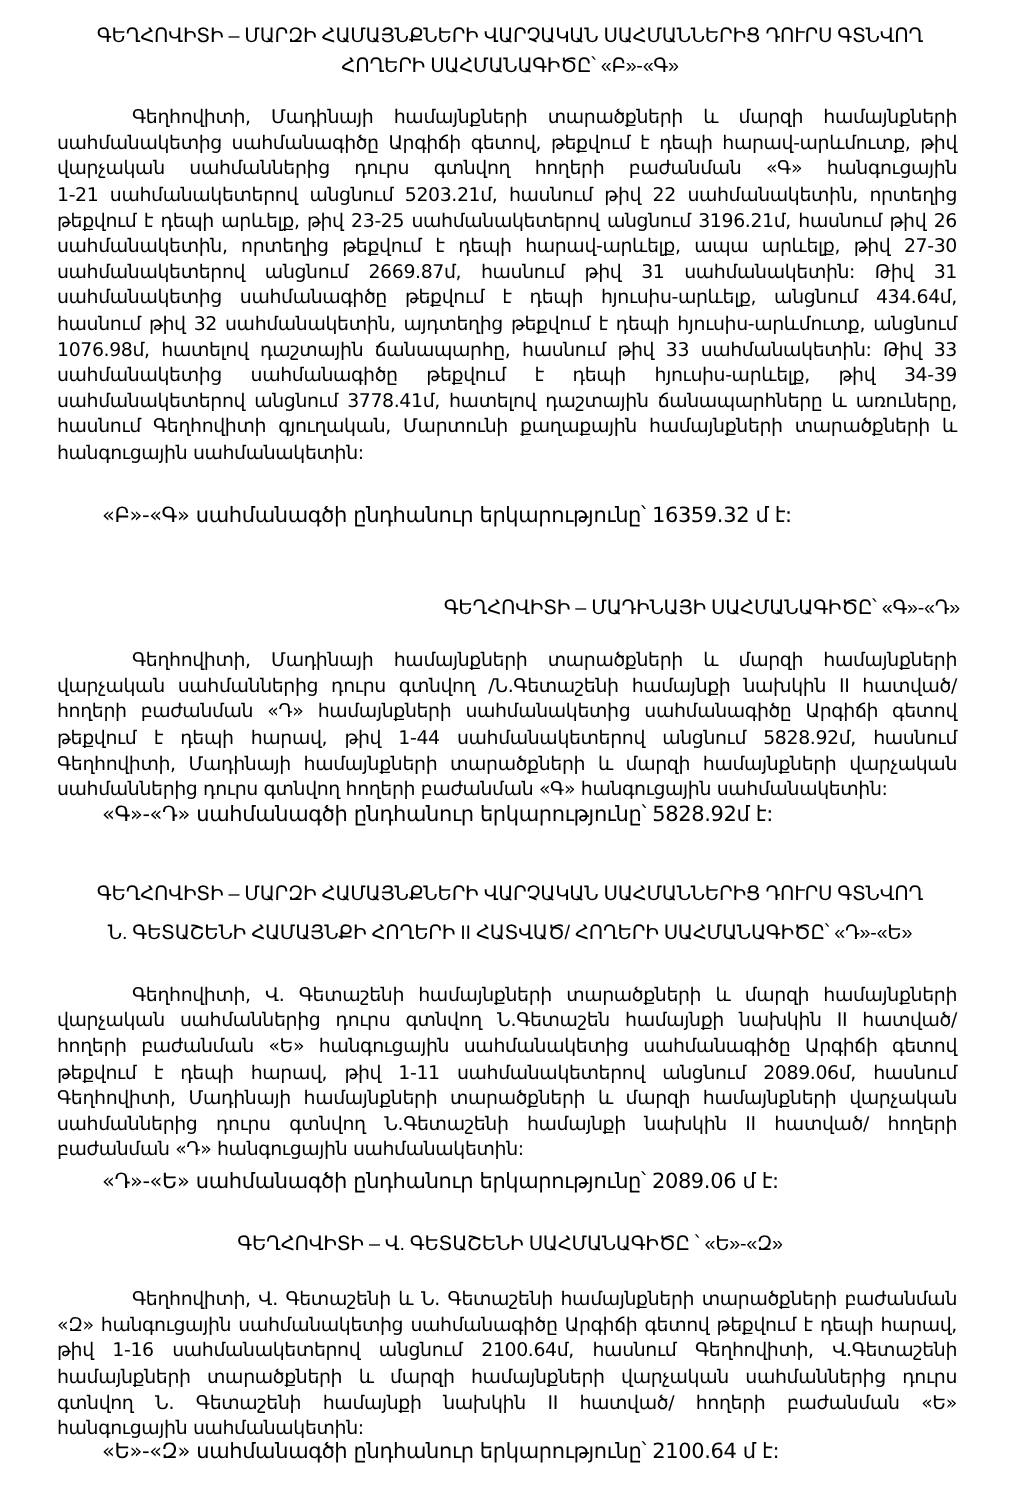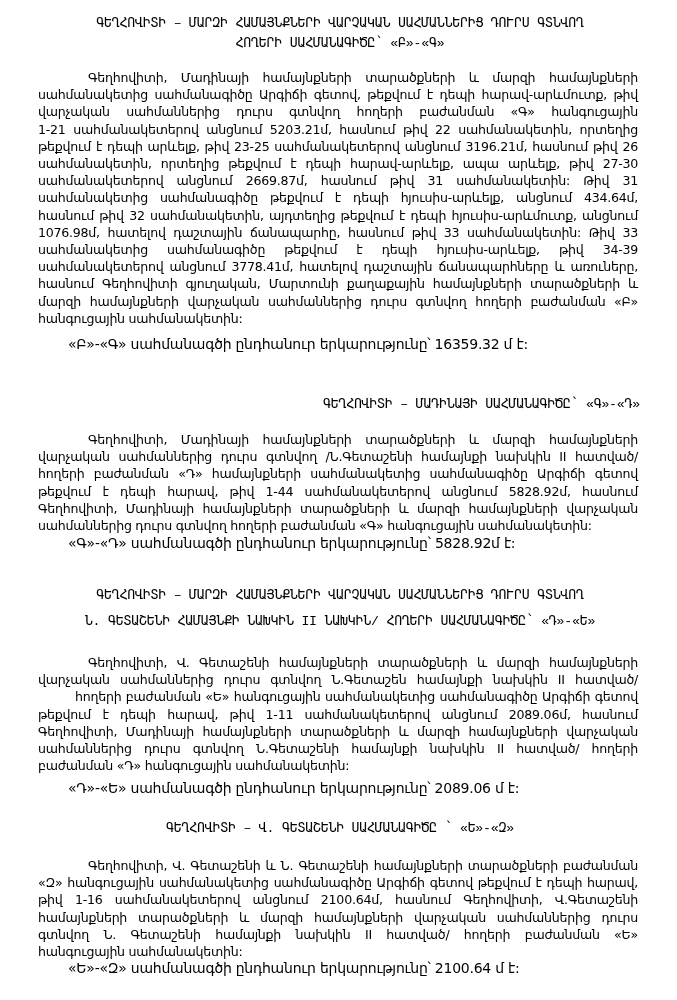--- a/index.html
+++ b/index.html
@@ -4,21 +4,21 @@
 <style>
   html, body { margin: 0; padding: 0; background: #ffffff; }
   body {
     width: 677px; height: 1000px; overflow: hidden; position: relative;
     font-family: "DejaVu Sans", "Liberation Sans", sans-serif;
     color: #000;
   }
   .page { position: absolute; left: 0; top: 0; width: 677px; height: 1000px; }
   .heading {
     position: absolute; left: 40px; width: 600px; text-align: center;
-    font-family: Liberation Mono, monospace;
+    font-family: Liberation Sans, sans-serif;
     font-size: 13.2px; line-height: 20px; letter-spacing: -0.2px;
     font-stretch: condensed;
   }
   .para {
     position: absolute; left: 38px; width: 600px;
     font-size: 12.6px; line-height: 17.2px; text-align: justify;
     letter-spacing: -0.25px;
   }
   .para .line { display: block; white-space: nowrap; text-align: justify; text-align-last: justify; }
   .para .line.last { text-align-last: left; }
@@ -44,46 +44,45 @@
     <span class="line" style="display: block;">1-21 սահմանակետերով անցնում 5203.21մ, հասնում թիվ 22 սահմանակետին, որտեղից</span>
     <span class="line" style="display: block;">թեքվում է դեպի արևելք, թիվ 23-25 սահմանակետերով անցնում 3196.21մ, հասնում թիվ 26</span>
     <span class="line" style="display: block;">սահմանակետին, որտեղից թեքվում է դեպի հարավ-արևելք, ապա արևելք, թիվ 27-30</span>
     <span class="line" style="display: block;">սահմանակետերով անցնում 2669.87մ, հասնում թիվ 31 սահմանակետին: Թիվ 31</span>
     <span class="line" style="display: block;">սահմանակետից սահմանագիծը թեքվում է դեպի հյուսիս-արևելք, անցնում 434.64մ,</span>
     <span class="line" style="display: block;">հասնում թիվ 32 սահմանակետին, այդտեղից թեքվում է դեպի հյուսիս-արևմուտք, անցնում</span>
     <span class="line" style="display: block;">1076.98մ, հատելով դաշտային ճանապարհը, հասնում թիվ 33 սահմանակետին: Թիվ 33</span>
     <span class="line" style="display: block;">սահմանակետից սահմանագիծը թեքվում է դեպի հյուսիս-արևելք, թիվ 34-39</span>
     <span class="line" style="display: block;">սահմանակետերով անցնում 3778.41մ, հատելով դաշտային ճանապարհները և առուները,</span>
     <span class="line" style="display: block;">հասնում Գեղհովիտի գյուղական, Մարտունի քաղաքային համայնքների տարածքների և</span>
-    <span class="line" style="display: block;">մարզի համայնքների վարչական սահմաններից դուրս գտնվող հողերի  բաժանման «Բ»</span>
     <span class="line last" style="display: block;">հանգուցային սահմանակետին:</span>
   </div>
   <div class="summary" style="top:336px;">«Բ»-«Գ» սահմանագծի ընդհանուր երկարությունը՝ 16359.32 մ է:</div>
 
   <div class="heading" style="top:395px;text-align:right;">
     <div style="display: block;">ԳԵՂՀՈՎԻՏԻ – ՄԱԴԻՆԱՅԻ ՍԱՀՄԱՆԱԳԻԾԸ՝ «Գ»-«Դ»</div>
   </div>
   <div class="para" style="top:431px;">
     <span class="line first" style="display: block;">Գեղհովիտի, Մադինայի համայնքների տարածքների և մարզի համայնքների</span>
     <span class="line" style="display: block;">վարչական սահմաններից դուրս գտնվող /Ն.Գետաշենի համայնքի նախկին II հատված/</span>
     <span class="line" style="display: block;">հողերի բաժանման «Դ» համայնքների սահմանակետից սահմանագիծը Արգիճի գետով</span>
     <span class="line" style="display: block;">թեքվում է դեպի հարավ, թիվ 1-44 սահմանակետերով անցնում 5828.92մ, հասնում</span>
     <span class="line" style="display: block;">Գեղհովիտի, Մադինայի համայնքների տարածքների և մարզի համայնքների վարչական</span>
     <span class="line last" style="display: block;">սահմաններից դուրս գտնվող հողերի բաժանման «Գ» հանգուցային սահմանակետին:</span>
   </div>
   <div class="summary" style="top:535px;">«Գ»-«Դ» սահմանագծի ընդհանուր երկարությունը՝ 5828.92մ է:</div>
 
   <div class="heading" style="top:586px;">
     <div style="display: block;">ԳԵՂՀՈՎԻՏԻ – ՄԱՐԶԻ ՀԱՄԱՅՆՔՆԵՐԻ ՎԱՐՉԱԿԱՆ ՍԱՀՄԱՆՆԵՐԻՑ ԴՈՒՐՍ ԳՏՆՎՈՂ</div>
-    <div style="margin-top: 6px; display: block;">Ն. ԳԵՏԱՇԵՆԻ ՀԱՄԱՅՆՔԻ ՆԱԽԿԻՆ II ՆԱԽԿԻՆ/  ՀՈՂԵՐԻ ՍԱՀՄԱՆԱԳԻԾԸ՝ «Դ»-«Ե»</div>
+    <div style="margin-top: 6px; display: block;">Ն. ԳԵՏԱՇԵՆԻ ՀԱՄԱՅՆՔԻ ՀՈՂԵՐԻ II ՀԱՏՎԱԾ/  ՀՈՂԵՐԻ ՍԱՀՄԱՆԱԳԻԾԸ՝ «Դ»-«Ե»</div>
   </div>
   <div class="para" style="top:654px;">
     <span class="line first" style="display: block;">Գեղհովիտի, Վ. Գետաշենի համայնքների տարածքների և մարզի համայնքների</span>
     <span class="line" style="display: block;">վարչական սահմաններից դուրս գտնվող Ն.Գետաշեն համայնքի նախկին II հատված/</span>
-    <span class="line" style="display: block; margin-left: 37px;">հողերի բաժանման «Ե» հանգուցային սահմանակետից սահմանագիծը Արգիճի գետով</span>
+    <span class="line" style="display: block;">հողերի բաժանման «Ե» հանգուցային սահմանակետից սահմանագիծը Արգիճի գետով</span>
     <span class="line" style="display: block;">թեքվում է դեպի հարավ, թիվ 1-11 սահմանակետերով անցնում 2089.06մ, հասնում</span>
     <span class="line" style="display: block;">Գեղհովիտի, Մադինայի համայնքների տարածքների և մարզի համայնքների վարչական</span>
     <span class="line" style="display: block;">սահմաններից դուրս գտնվող Ն.Գետաշենի համայնքի նախկին II հատված/ հողերի</span>
     <span class="line last" style="display: block;">բաժանման «Դ» հանգուցային սահմանակետին:</span>
   </div>
   <div class="summary" style="top:780px;">«Դ»-«Ե» սահմանագծի ընդհանուր երկարությունը՝ 2089.06 մ է:</div>
 
   <div class="heading" style="top:819px;">
     <div style="display: block;">ԳԵՂՀՈՎԻՏԻ – Վ. ԳԵՏԱՇԵՆԻ ՍԱՀՄԱՆԱԳԻԾԸ ՝ «Ե»-«Զ»</div>
   </div>

